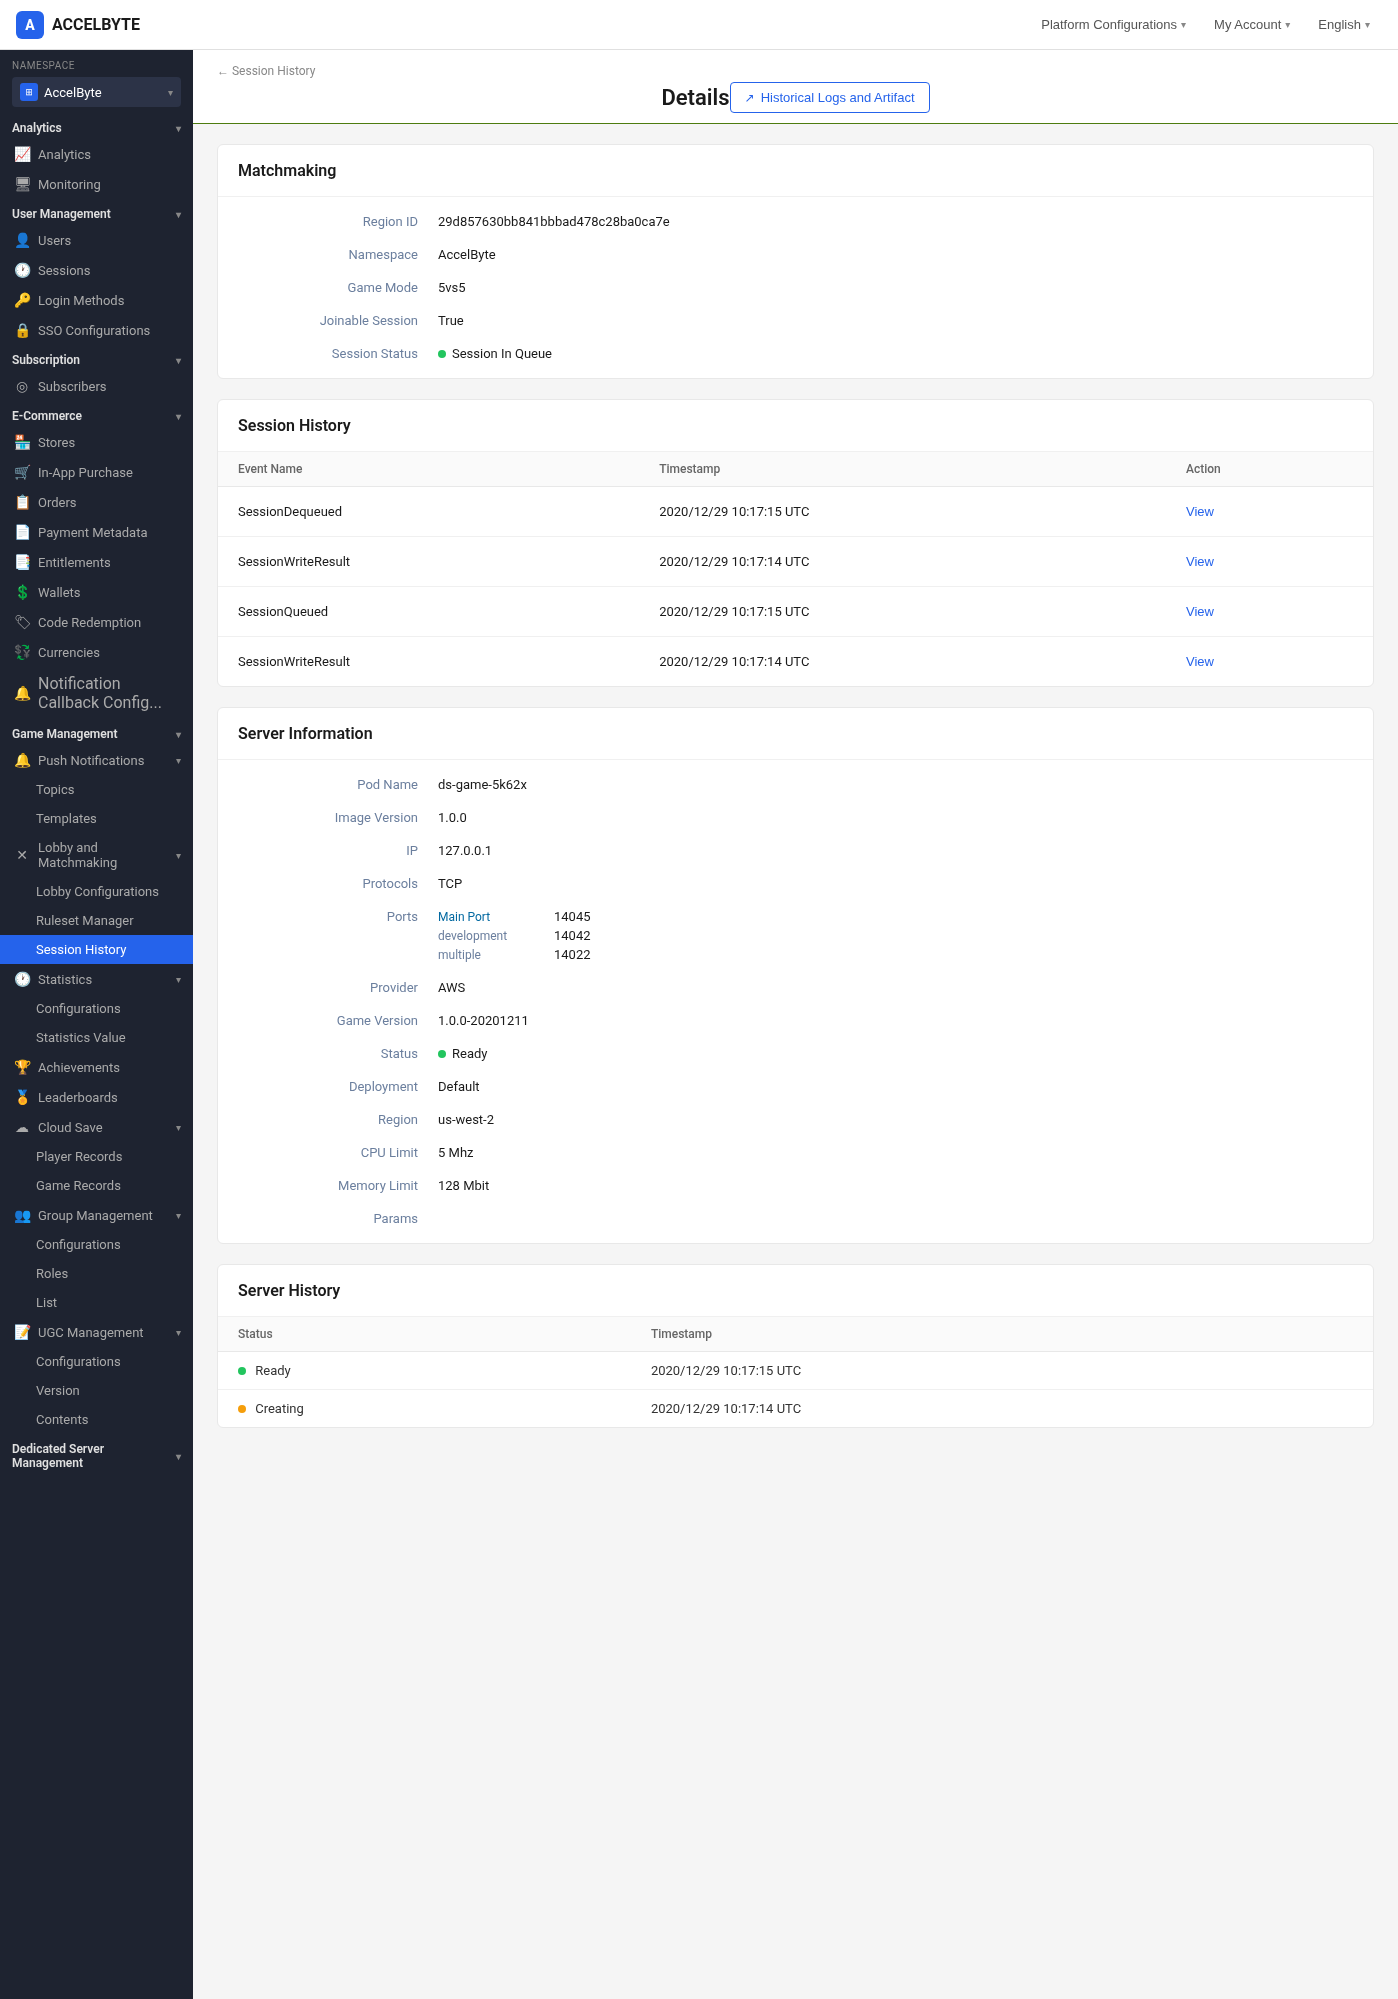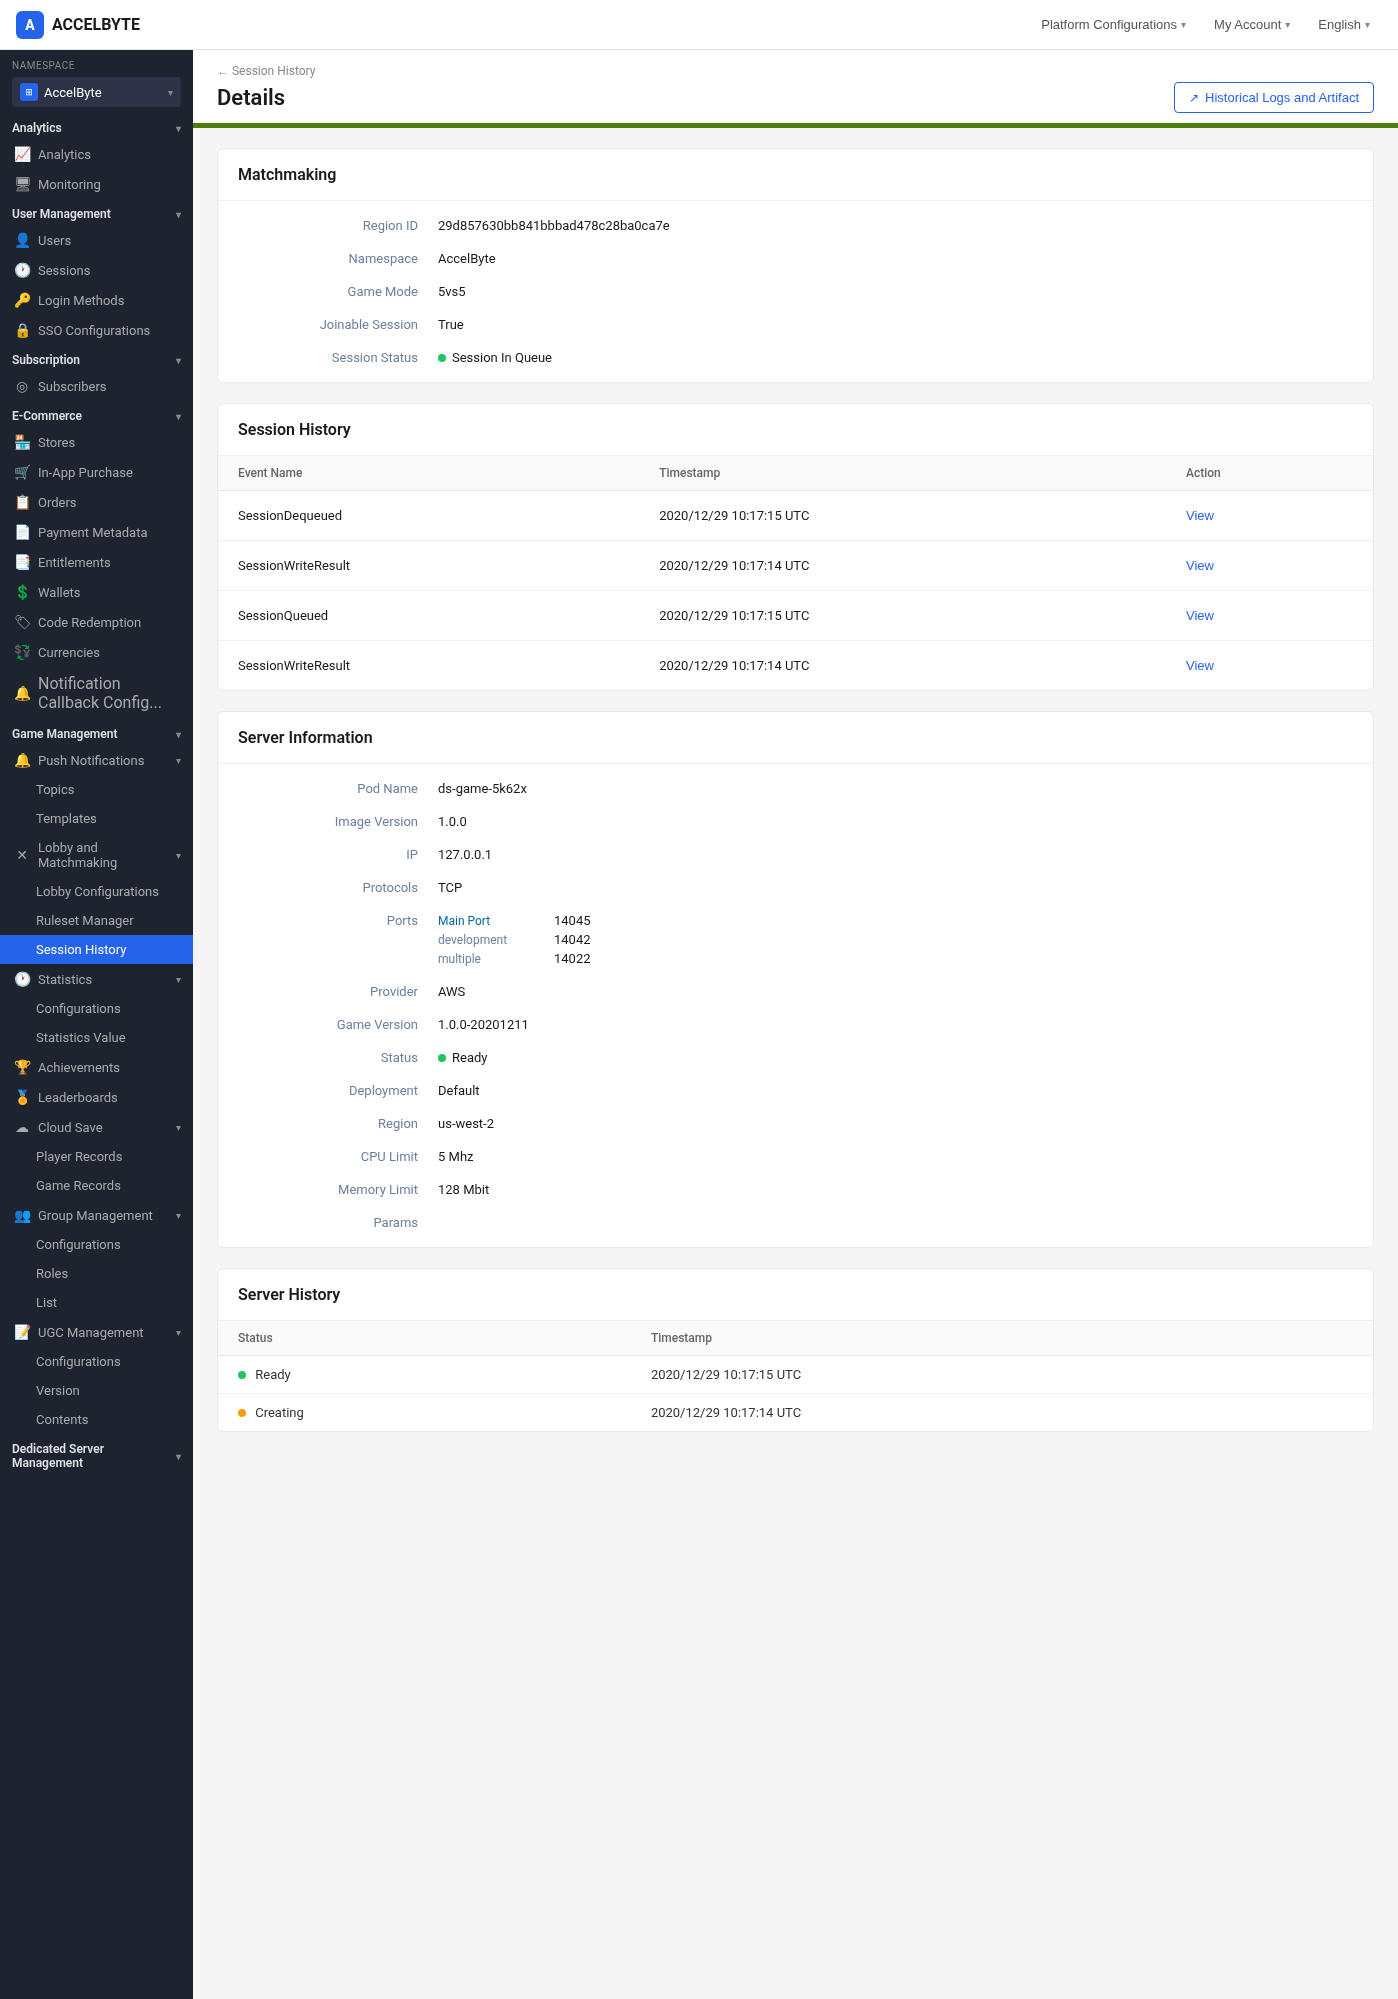--- a/index.html
+++ b/index.html
@@ -43,24 +43,24 @@
       cursor: pointer; color: #aaa; font-size: 13px; border-radius: 0;
     }
     .sidebar-item.active { background: #2563eb; color: #fff; }
     .sidebar-item.sub { padding-left: 36px; }
     .sidebar-icon { font-size: 14px; width: 16px; text-align: center; flex-shrink: 0; }
 
     
     .main { flex: 1; overflow-y: auto; background: #f5f5f5; }
 
     
-    .page-header { padding: 14px 24px 10px; background: #fff; border-bottom: 5px solid #4d7c0f; }
+    .page-header { padding: 14px 24px 10px; background: #fff; border-bottom: 1px solid #4d7c0f; }
     .breadcrumb { display: flex; align-items: center; gap: 6px; font-size: 12px; color: #888; margin-bottom: 4px; }
     .breadcrumb-back { cursor: pointer; }
-    .page-title-row { display: flex; align-items: center; justify-content: space-between; }
+    .page-title-row { display: flex; align-items: center; justify-content: center; }
     .page-title { font-size: 22px; font-weight: 600; color: #1a1a1a; }
     .historical-btn {
       display: flex; align-items: center; gap: 6px; padding: 7px 14px;
       border: 1.5px solid #2563eb; background: #fff; color: #2563eb;
       border-radius: 4px; cursor: pointer; font-size: 13px; font-weight: 500;
     }
 
     
     .content { padding: 20px 24px; display: flex; flex-direction: column; gap: 20px; }
 

